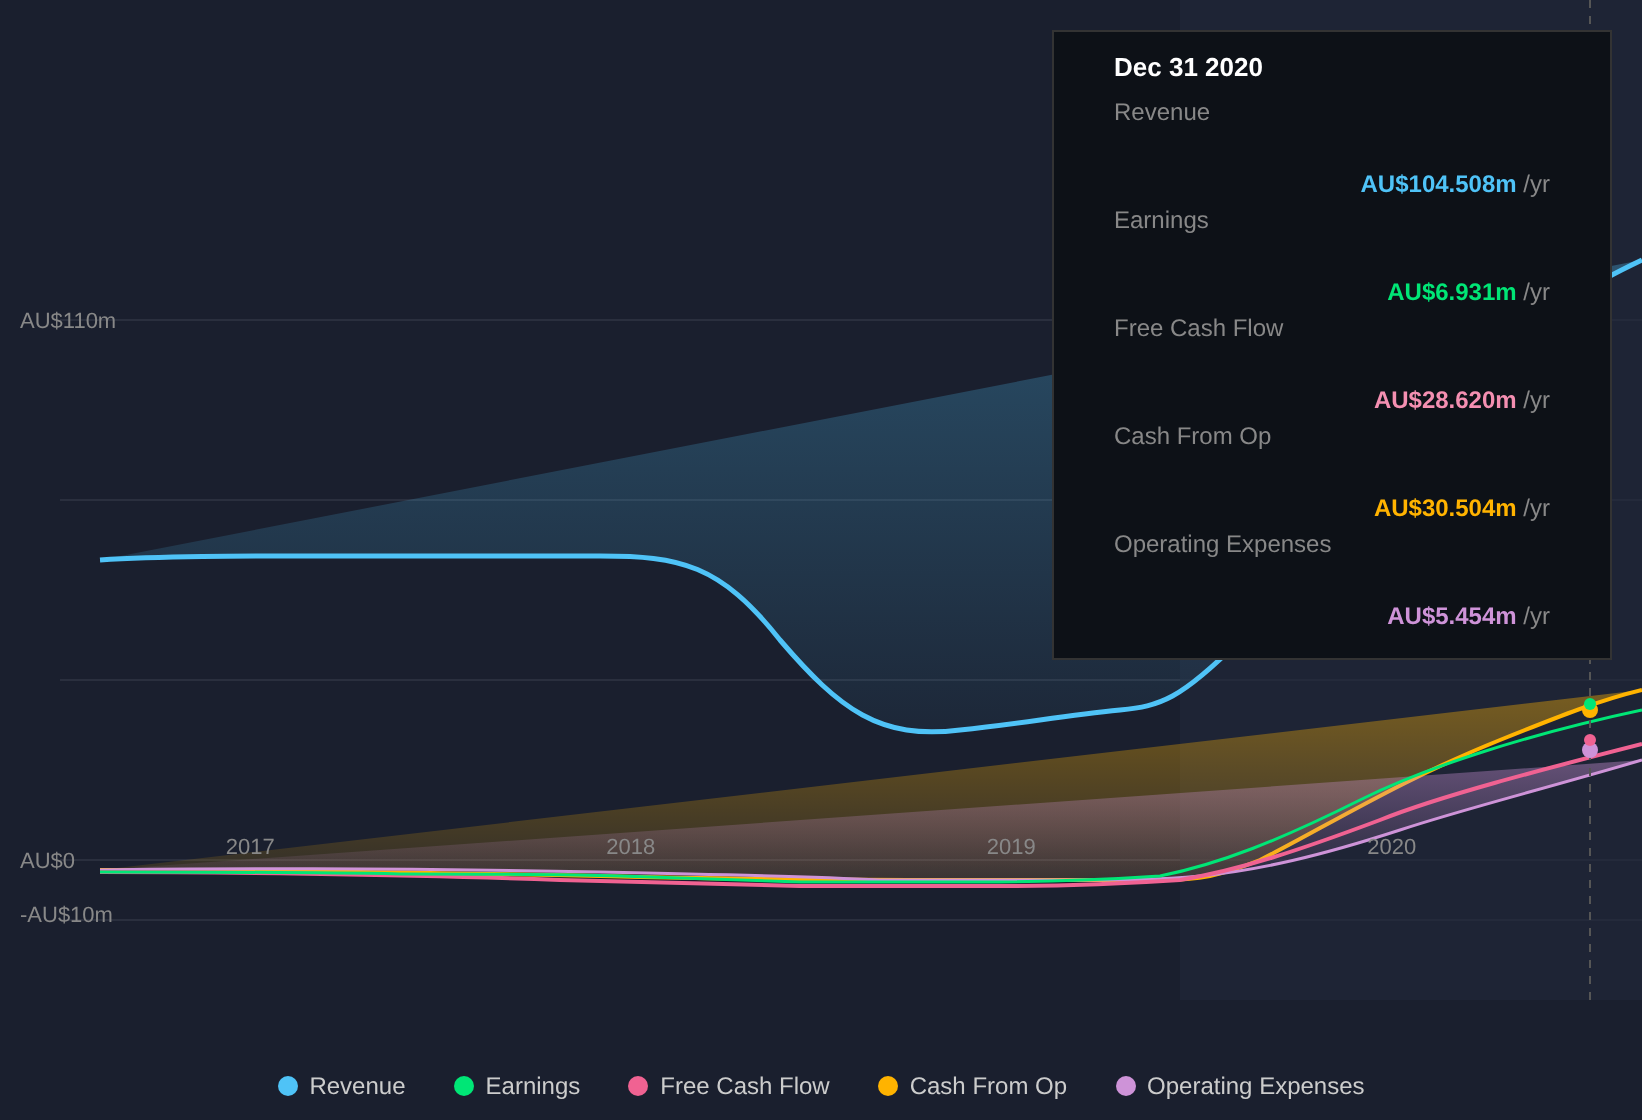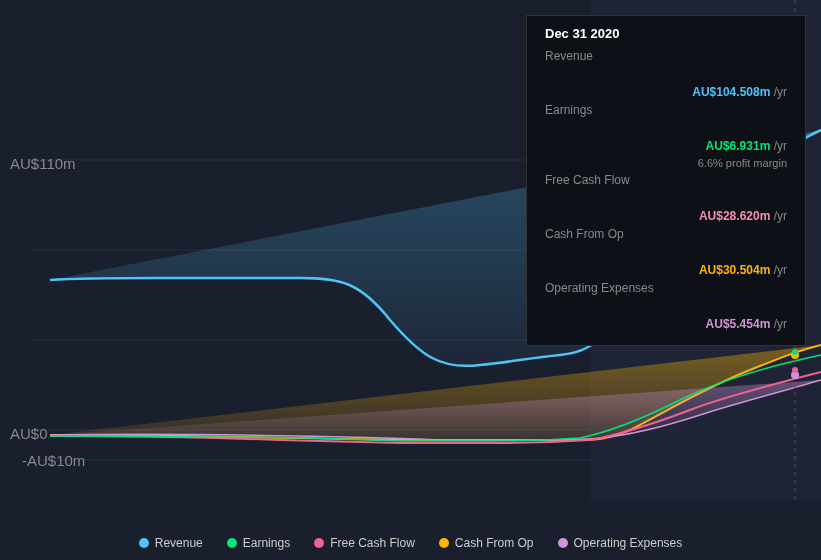--- a/index.html
+++ b/index.html
@@ -12,21 +12,21 @@
       overflow: hidden;
       position: relative;
     }
     .chart-area {
       position: absolute;
       top: 0; left: 0; right: 0;
       bottom: 60px;
     }
     .y-label {
       position: absolute;
-      font-size: 15px;
+      font-size: 11px;
       color: #888;
     }
     .y-label-top { top: 155px; left: 10px; }
     .y-label-zero { top: 425px; left: 10px; text-align: center; }
     .x-labels {
       position: absolute;
       bottom: 70px;
       left: 0; right: 0;
       display: flex;
       justify-content: space-around;
@@ -35,21 +35,21 @@
     .x-label {
       font-size: 11px;
       color: #888;
     }
     .tooltip-box {
       position: absolute;
       top: 15px;
       right: 15px;
       background: #0d1117;
       border: 1px solid #333;
-      padding: 10px 18px;
+      padding: 10px 30px;
       min-width: 280px;
       font-size: 12px;
     }
     .tooltip-title {
       color: #fff;
       font-weight: bold;
       font-size: 13px;
       margin-bottom: 8px;
     }
     .tooltip-row {
@@ -146,34 +146,39 @@
 
     <circle cx="795" cy="135" r="5" fill="#4fc3f7"></circle>
     <circle cx="795" cy="355" r="4" fill="#ffb300"></circle>
     <circle cx="795" cy="375" r="4" fill="#ce93d8"></circle>
     <circle cx="795" cy="370" r="3" fill="#f06292"></circle>
     <circle cx="795" cy="352" r="3" fill="#00e676"></circle>
   </svg>
 
   <div class="y-label y-label-top">AU$110m</div>
   <div class="y-label y-label-zero" style="top:425px; left:10px;">AU$0</div>
-  <div class="y-label" style="top:452px; left:10px;margin-left:12px;">-AU$10m</div>
-
+  <div class="y-label" style="top:452px; left:10px;">-AU$10m</div>
+
+  <div class="x-labels">
+    <span class="x-label">2017</span>
+    <span class="x-label">2018</span>
+    <span class="x-label">2019</span>
+    <span class="x-label">2020</span>
+  </div>
 
   <div class="tooltip-box">
     <div class="tooltip-title">Dec 31 2020</div>
     <div class="tooltip-row">
       <span class="tooltip-label">Revenue</span>
       <span class="tooltip-value color-blue">AU$104.508m <span style="color:#888;font-weight:normal">/yr</span></span>
     </div>
     <div class="tooltip-row">
       <span class="tooltip-label">Earnings</span>
       <span class="tooltip-value color-green">AU$6.931m <span style="color:#888;font-weight:normal">/yr</span></span>
     </div>
-    <div class="tooltip-sub" style="text-align:right; margin-bottom:4px;">6.6% profit margin</div>
     <div class="tooltip-row">
       <span class="tooltip-label">Free Cash Flow</span>
       <span class="tooltip-value color-pink">AU$28.620m <span style="color:#888;font-weight:normal">/yr</span></span>
     </div>
     <div class="tooltip-row">
       <span class="tooltip-label">Cash From Op</span>
       <span class="tooltip-value color-orange">AU$30.504m <span style="color:#888;font-weight:normal">/yr</span></span>
     </div>
     <div class="tooltip-row">
       <span class="tooltip-label">Operating Expenses</span>

